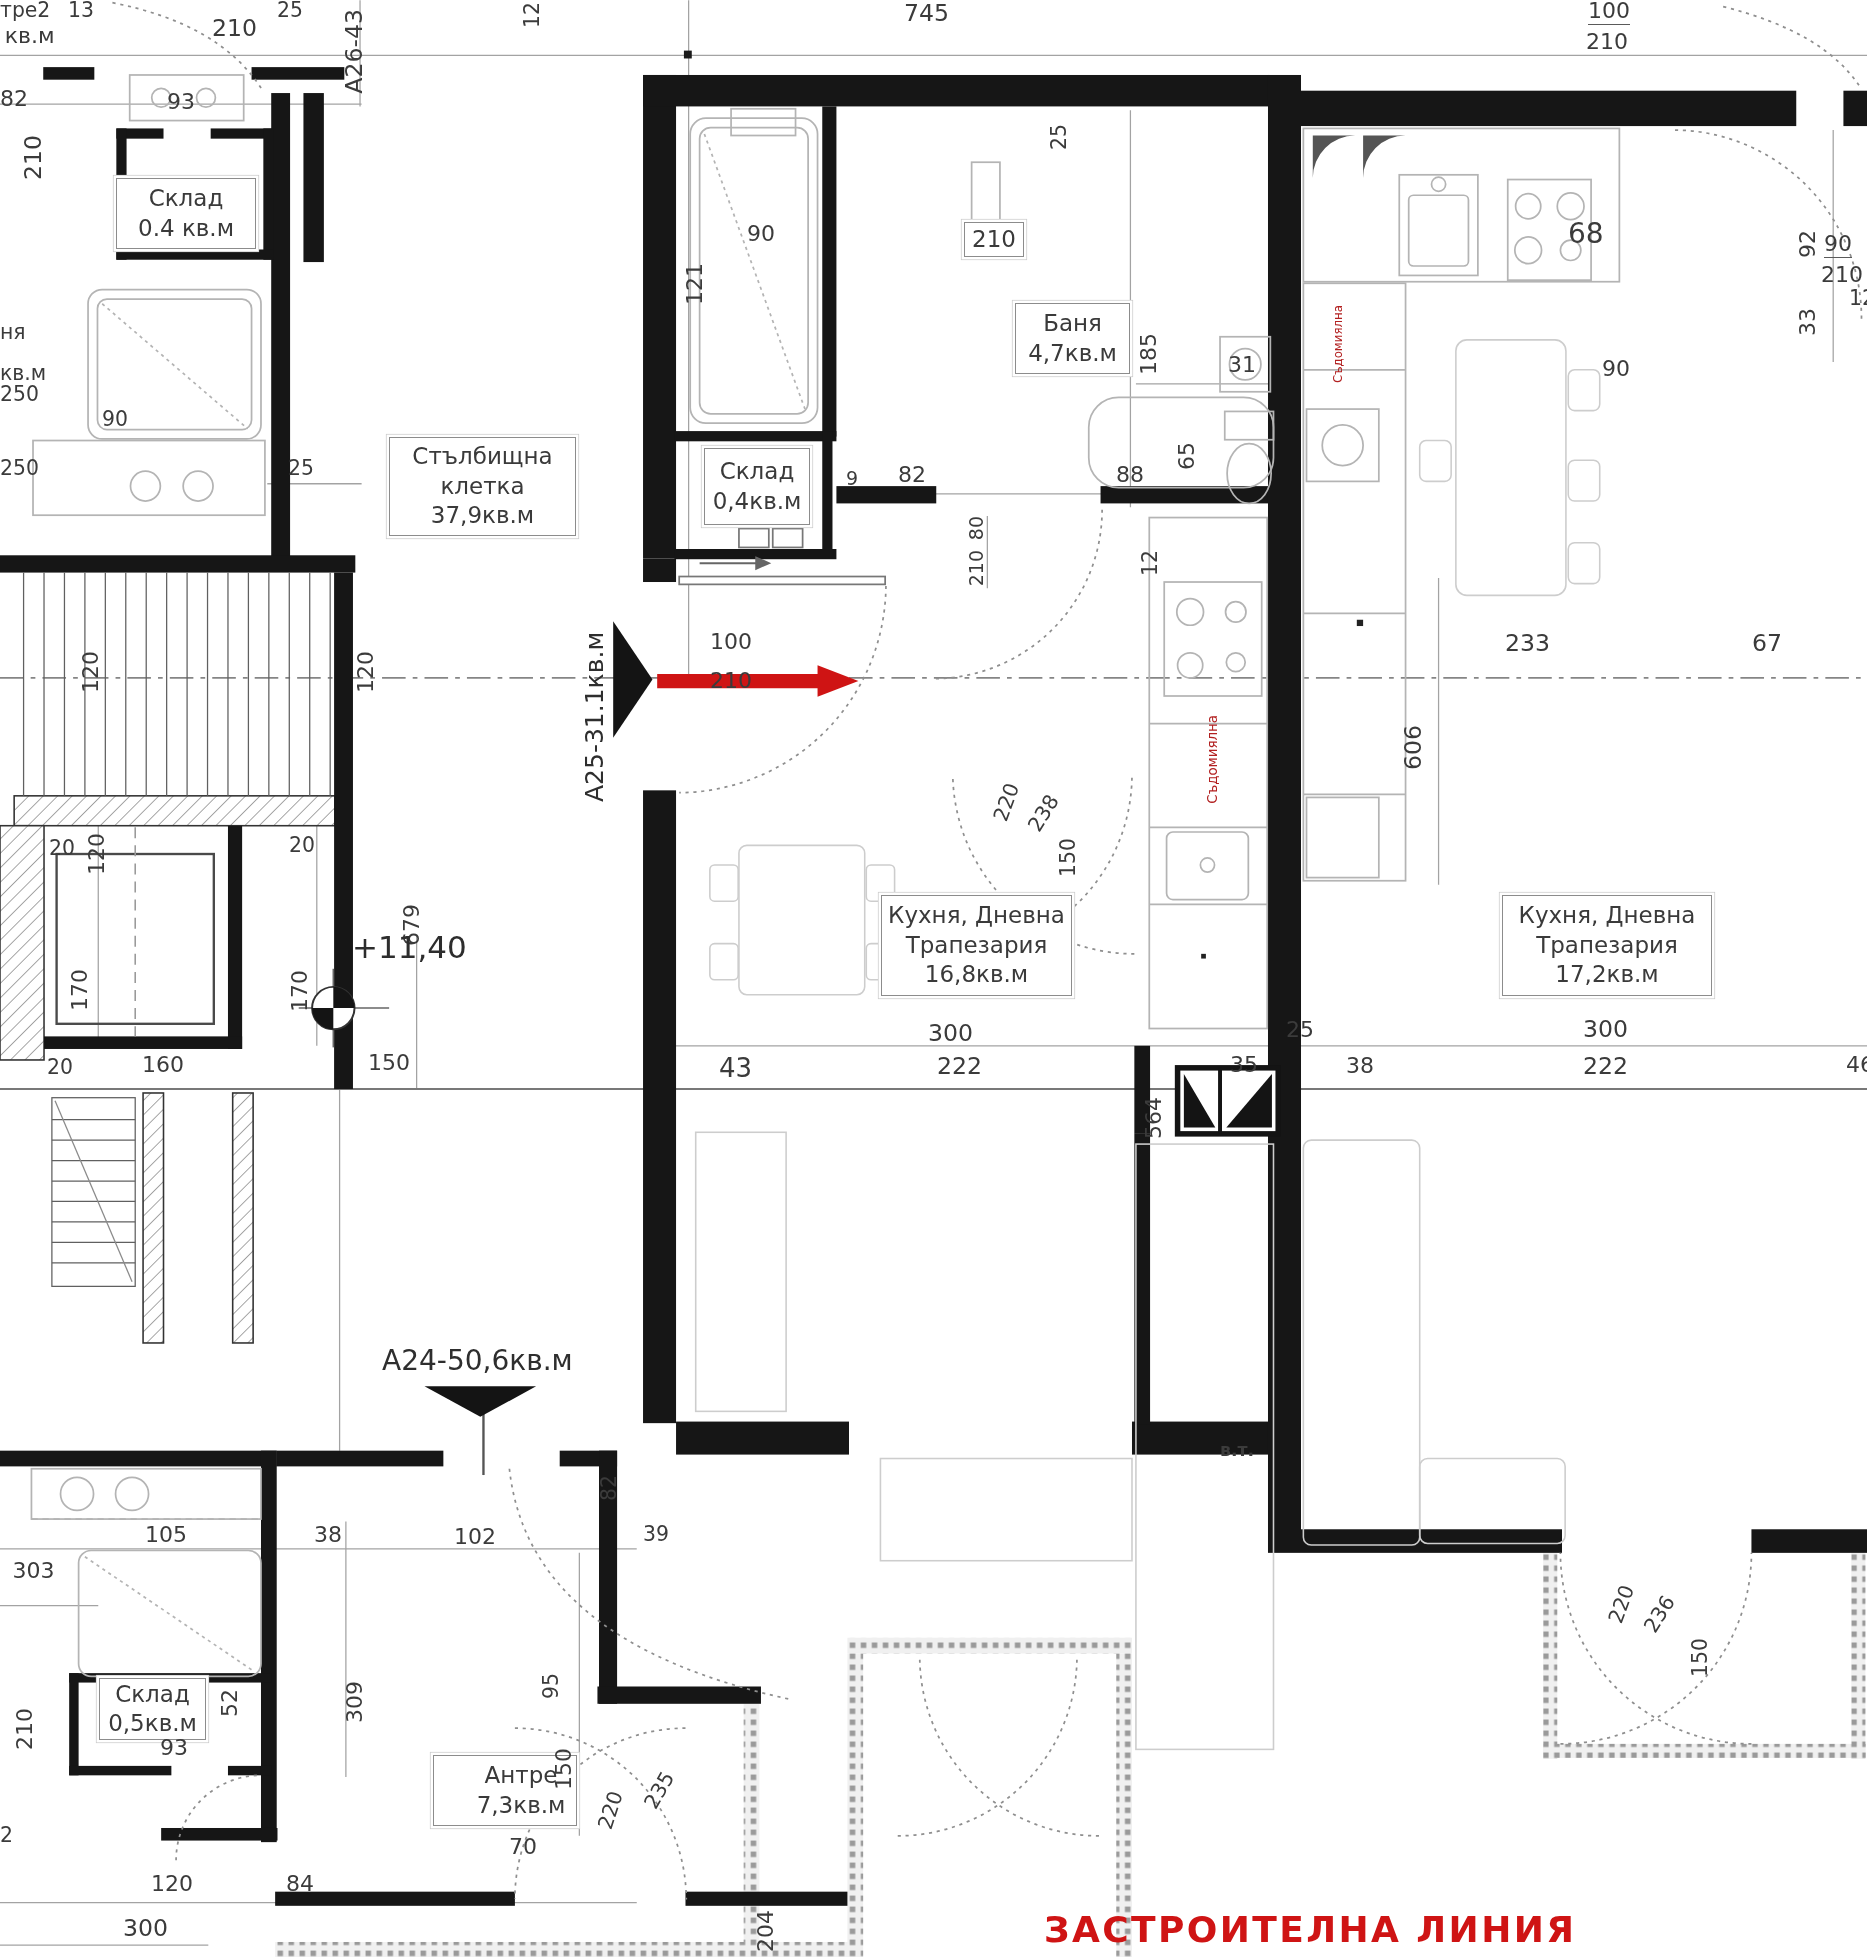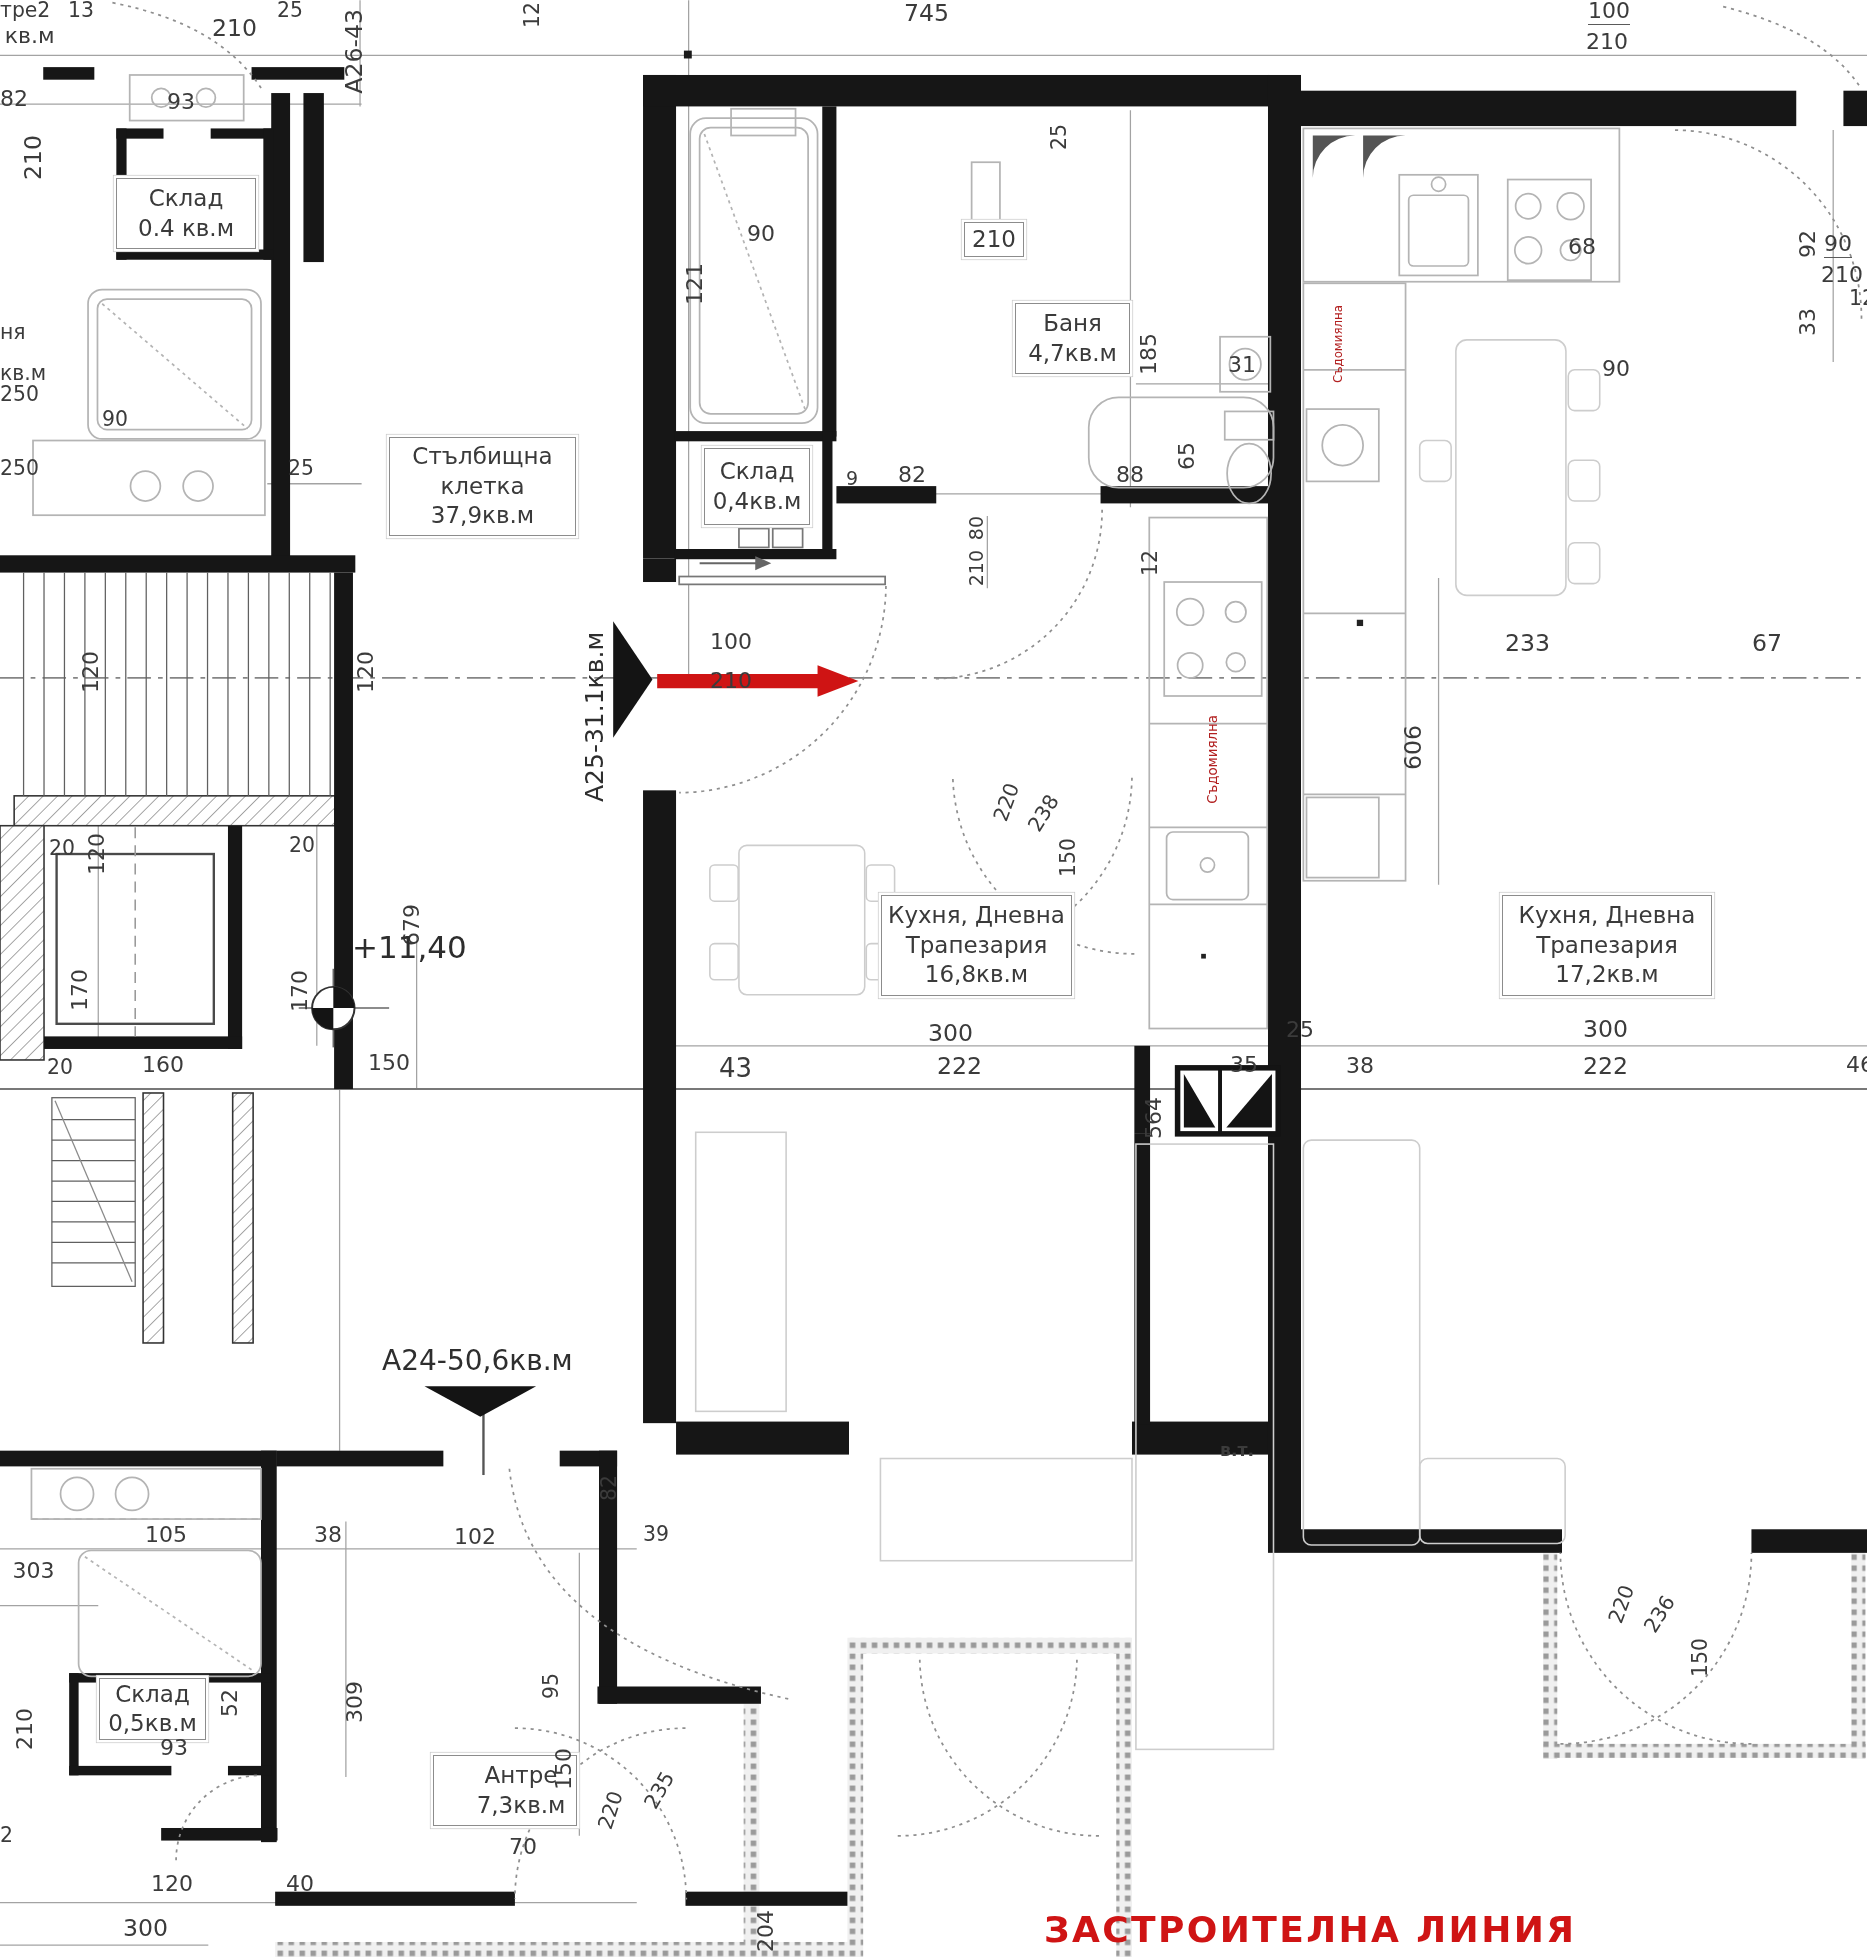--- a/index.html
+++ b/index.html
@@ -354,21 +354,21 @@
       <div class="dim v" style="left: 967px; top: 550px; font-size: 19px;">210</div>
       <div class="dim v" style="left: 1140px; top: 550px; font-size: 20.4px;">12</div>
       <div class="dim v" style="left: 1402px; top: 725px; font-size: 23.6px;">606</div>
       <div class="dim" style="left: 1505px; top: 632px; font-size: 23.6px;">233</div>
       <div class="dim" style="left: 1752px; top: 632px; font-size: 23.6px;">67</div>
       <div class="dim v" style="left: 1797px; top: 230px; font-size: 22px;">92</div>
       <div class="dim u" style="left: 1824px; top: 233px; font-size: 22px;">90</div>
       <div class="dim" style="left: 1821px; top: 264px; font-size: 22px;">210</div>
       <div class="dim" style="left: 1849px; top: 288px; font-size: 20.4px;">12</div>
       <div class="dim v" style="left: 1797px; top: 308px; font-size: 22px;">33</div>
-      <div class="dim" style="left: 1568px; top: 220px; font-size: 22px; margin-top: 16px;">68</div>
+      <div class="dim" style="left: 1568px; top: 220px; font-size: 28px;">68</div>
       <div class="dim" style="left: 1602px; top: 358px; font-size: 22px;">90</div>
       <div class="dim" style="left: 710px; top: 631px; font-size: 22px;">100</div>
       <div class="dim" style="left: 710px; top: 670px; font-size: 22px;">210</div>
       <div class="dim v" style="left: 80px; top: 651px; font-size: 22px;">120</div>
       <div class="dim v" style="left: 355px; top: 651px; font-size: 22px;">120</div>
       <div class="dim v" style="left: 86px; top: 833px; font-size: 22px;">120</div>
       <div class="dim" style="left: 49px; top: 838px; font-size: 20.4px;">20</div>
       <div class="dim" style="left: 289px; top: 835px; font-size: 20.4px;">20</div>
       <div class="dim v" style="left: 69px; top: 969px; font-size: 22px;">170</div>
       <div class="dim v" style="left: 289px; top: 970px; font-size: 22px;">170</div>
@@ -390,21 +390,21 @@
       <div class="dim" style="left: 12.6px; top: 1560px; font-size: 22px;">303</div>
       <div class="dim" style="left: 314px; top: 1524px; font-size: 22px;">38</div>
       <div class="dim" style="left: 454px; top: 1526px; font-size: 22px;">102</div>
       <div class="dim" style="left: 614px; top: 1524px; font-size: 20.4px; margin-left: 29px;">39</div>
       <div class="dim v" style="left: 599px; top: 1475px; font-size: 20.4px;">82</div>
       <div class="dim v" style="left: 219px; top: 1689px; font-size: 22px;">52</div>
       <div class="dim" style="left: 160px; top: 1737px; font-size: 22px;">93</div>
       <div class="dim v" style="left: 344px; top: 1681px; font-size: 22px;">309</div>
       <div class="dim v" style="left: 14px; top: 1708px; font-size: 22px;">210</div>
       <div class="dim" style="left: 151px; top: 1873px; font-size: 22px;">120</div>
-      <div class="dim" style="left: 286px; top: 1873px; font-size: 22px;">40</div>
+      <div class="dim" style="left: 286px; top: 1873px; font-size: 22px;">84</div>
       <div class="dim" style="left: 123px; top: 1917px; font-size: 23.6px;">300</div>
       <div class="dim" style="left: 509px; top: 1836px; font-size: 22px;">70</div>
       <div class="dim v" style="left: 553px; top: 1748px; font-size: 22px;">150</div>
       <div class="dim v" style="left: 541px; top: 1673px; font-size: 20.4px;">95</div>
       <div class="dim v" style="left: 755px; top: 1910px; font-size: 22px;">204</div>
       <div class="dim" style="left: 591px; top: 1800px; font-size: 20.4px; transform: rotate(-72deg);">220</div>
       <div class="dim" style="left: 640px; top: 1780px; font-size: 20.4px; transform: rotate(-60deg);">235</div>
       <div class="dim" style="left: 987px; top: 792px; font-size: 20.4px; transform: rotate(-70deg);">220</div>
       <div class="dim" style="left: 1024px; top: 803px; font-size: 20.4px; transform: rotate(-58deg);">238</div>
       <div class="dim v" style="left: 1058px; top: 838px; font-size: 20.4px;">150</div>

